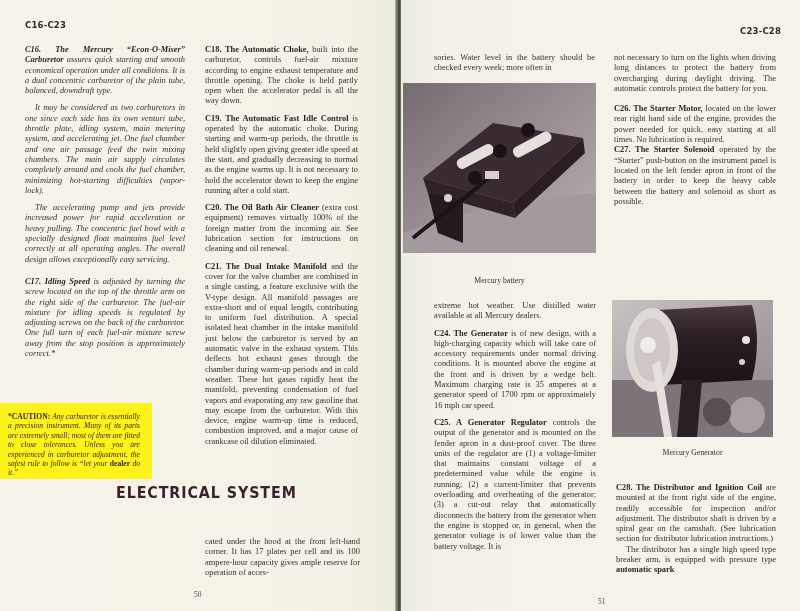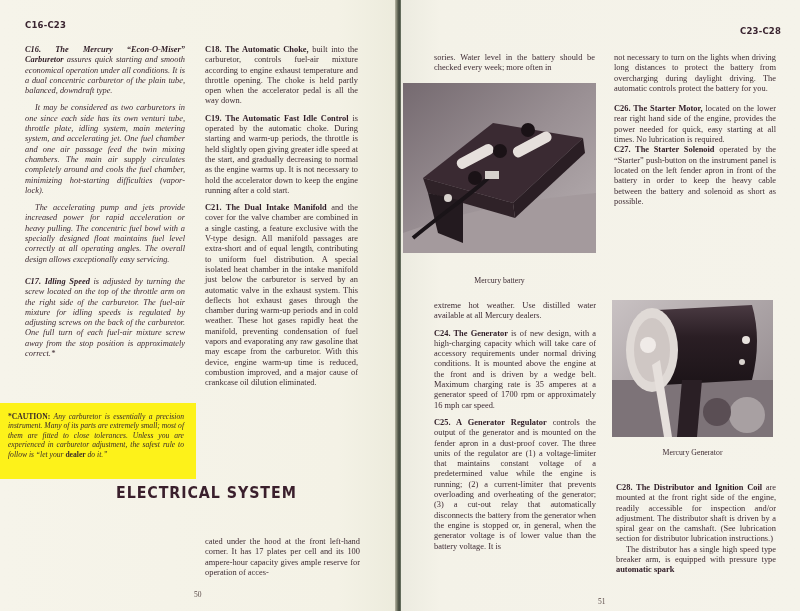--- a/index.html
+++ b/index.html
@@ -9,21 +9,21 @@
   .page-left { left:0; width:398px; background:linear-gradient(to right,#f6f4ea 0%,#f4f2e6 85%,#ecebdc 100%); }
   .page-right { left:401px; width:399px; background:linear-gradient(to right,#ecebe0 0%,#f4f2e8 10%,#f5f3ea 100%); }
   .spine { position:absolute; left:395px; top:0; width:7px; height:611px;
     background:linear-gradient(to right,#b8b6a4,#5e6352 40%,#3f463b 60%,#8e9782); }
   .running-head { position:absolute; font-family:"DejaVu Sans","Liberation Sans",sans-serif; font-weight:bold; font-size:8.5px; color:#3a2430; letter-spacing:0.2px; }
   .col { position:absolute; font-size:8.4px; line-height:10.3px; text-align:justify; color:#3d2a32; }
   .col p { margin-bottom:7px; }
   .col p.cont { text-indent:10px; }
   .col p.tight { margin-bottom:0;font-family:Liberation Serif, serif; }
   .lead { font-weight:bold; color:#2f1c26; }
-  .caution { position:absolute; left:0; top:403px; width:196px; height:76px; background:#fdf21a; padding:9px 12px 0 8px; }
+  .caution { position:absolute; left:0; top:403px; width:152px; height:76px; background:#fdf21a; padding:9px 12px 0 8px; }
   .caution-text { font-size:7.6px; line-height:9.4px; font-style:italic; color:#3a2a2a; text-align:justify; }
   .caution-text b { font-style:normal; }
   .section-heading { position:absolute; left:116px; top:484px; font-family:"DejaVu Sans","Liberation Sans",sans-serif; font-weight:bold; font-size:15.5px; letter-spacing:1px; color:#3a1f2c; transform:scaleX(0.92); transform-origin:left; }
   .page-num { position:absolute; font-size:7.5px; color:#5a4a48; }
   .photo { position:absolute; overflow:hidden; }
   .caption { position:absolute; font-size:7.8px; color:#3d2a32; text-align:center; }
 </style>
 </head>
 <body>
 
@@ -33,20 +33,21 @@
   <div class="col" style="left:25px;top:45px;width:160px;font-style:italic;">
     <p><span class="lead">C16. The Mercury “Econ-O-Miser” Carburetor</span><span> assures quick starting and smooth economical operation under all conditions. It is a dual concentric carburetor of the plain tube, balanced, downdraft type.</span></p>
     <p class="cont"><span>It may be considered as two carburetors in one since each side has its own venturi tube, throttle plate, idling system, main metering system, and accelerating jet. One fuel chamber and one air passage feed the twin mixing chambers. The main air supply circulates completely around and cools the fuel chamber, minimizing hot-starting difficulties (vapor-lock).</span></p>
     <p class="cont" style="margin-bottom:12px;"><span>The accelerating pump and jets provide increased power for rapid acceleration or heavy pulling. The concentric fuel bowl with a specially designed float maintains fuel level correctly at all operating angles. The overall design allows exceptionally easy servicing.</span></p>
     <p><span class="lead">C17. Idling Speed</span><span> is adjusted by turning the screw located on the top of the throttle arm on the right side of the carburetor. The fuel-air mixture for idling speeds is regulated by adjusting screws on the back of the carburetor. One full turn of each fuel-air mixture screw away from the stop position is approximately correct.*</span></p>
   </div>
 
   <div class="col" style="left:205px;top:45px;width:153px;">
     <p><span class="lead">C18. The Automatic Choke,</span><span> built into the carburetor, controls fuel-air mixture according to engine exhaust temperature and throttle opening. The choke is held partly open when the accelerator pedal is all the way down.</span></p>
     <p><span class="lead">C19. The Automatic Fast Idle Control</span><span> is operated by the automatic choke. During starting and warm-up periods, the throttle is held slightly open giving greater idle speed at the start, and gradually decreasing to normal as the engine warms up. It is not necessary to hold the accelerator down to keep the engine running after a cold start.</span></p>
+    <p><span class="lead">C20. The Oil Bath Air Cleaner</span><span> (extra cost equipment) removes virtually 100% of the foreign matter from the incoming air. See lubrication section for instructions on cleaning and oil renewal.</span></p>
     <p><span class="lead">C21. The Dual Intake Manifold</span><span> and the cover for the valve chamber are combined in a single casting, a feature exclusive with the V-type design. All manifold passages are extra-short and of equal length, contributing to uniform fuel distribution. A special isolated heat chamber in the intake manifold just below the carburetor is served by an automatic valve in the exhaust system. This deflects hot exhaust gases through the chamber during warm-up periods and in cold weather. These hot gases rapidly heat the manifold, preventing condensation of fuel vapors and evaporating any raw gasoline that may escape from the carburetor. With this device, engine warm-up time is reduced, combustion improved, and a major cause of crankcase oil dilution eliminated.</span></p>
   </div>
 
   <div class="caution">
     <div class="caution-text"><b>*CAUTION:</b><span> Any carburetor is essentially a precision instrument. Many of its parts are extremely small; most of them are fitted to close tolerances. Unless you are experienced in carburetor adjustment, the safest rule to follow is “let your </span><b>dealer</b><span> do it.”</span></div>
   </div>
 
   <div class="section-heading">ELECTRICAL SYSTEM</div>
 
 

